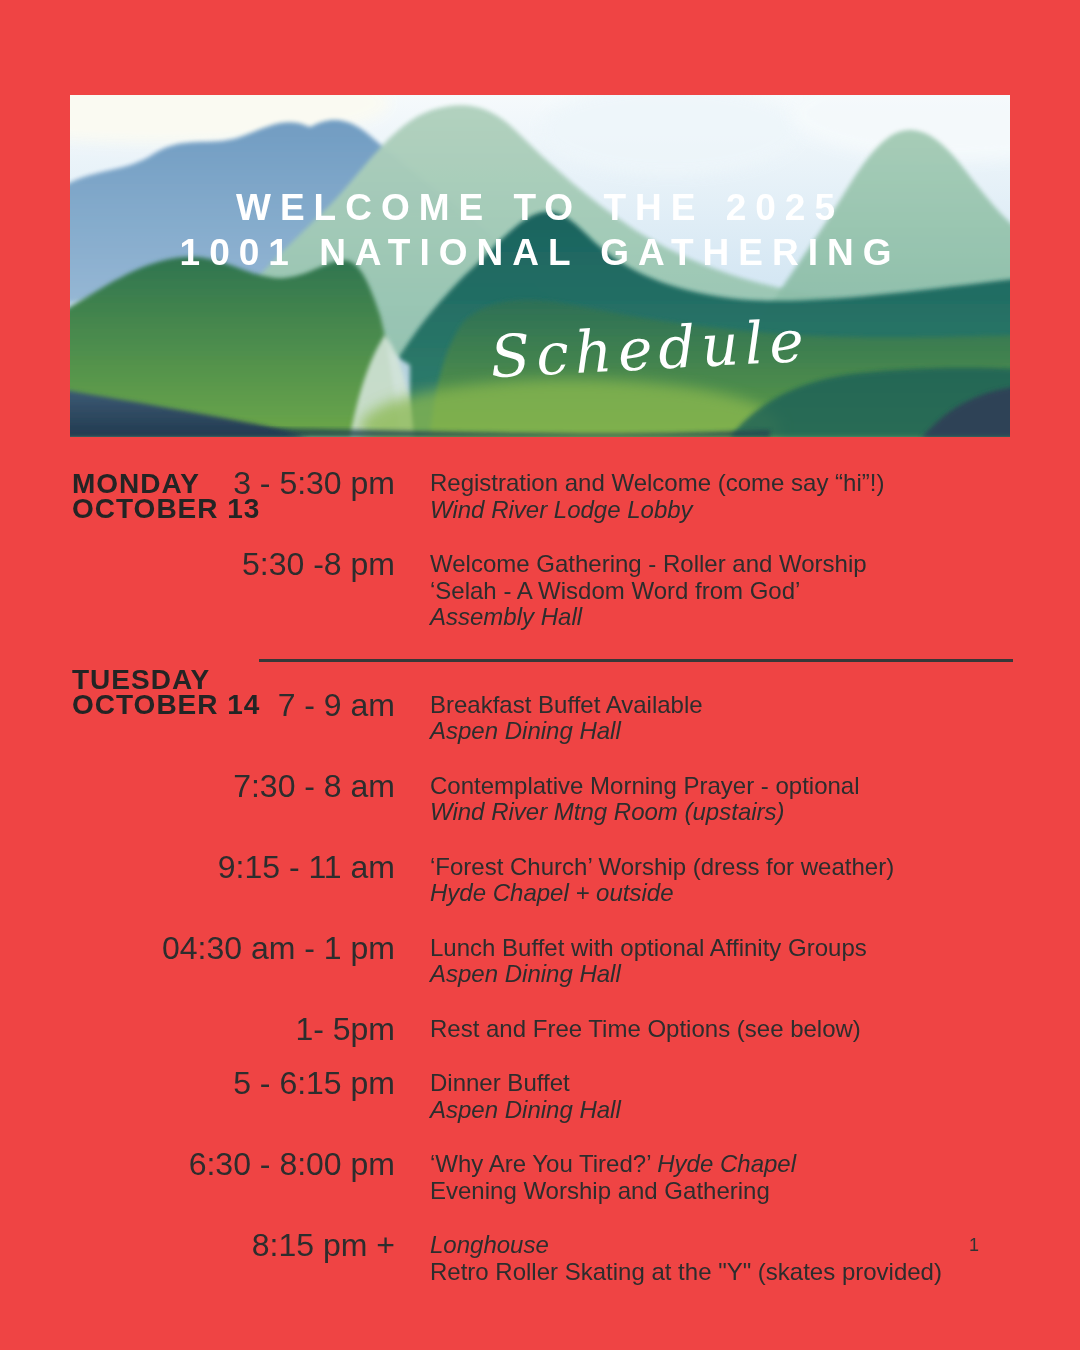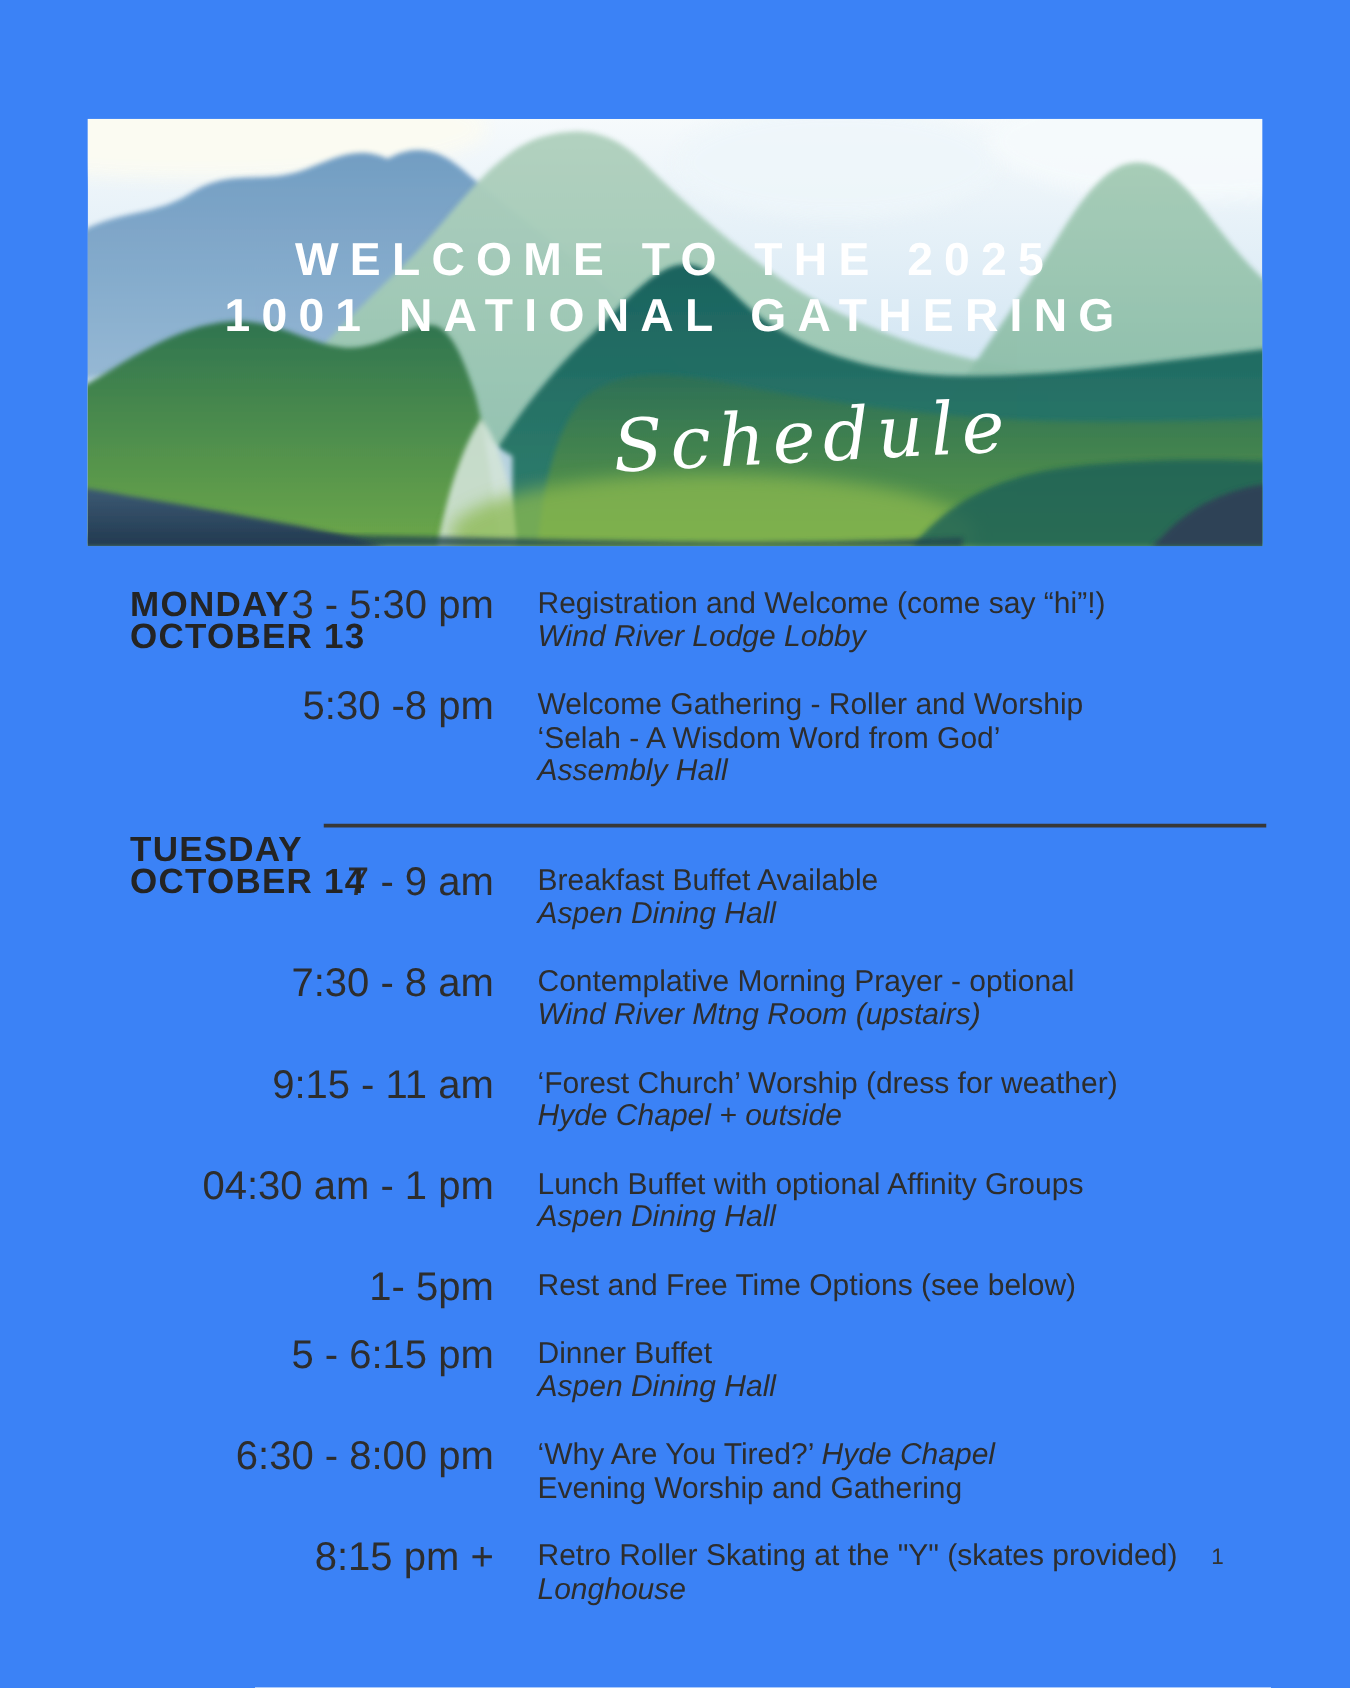--- a/index.html
+++ b/index.html
@@ -1,17 +1,17 @@
 <!DOCTYPE html>
 <html><head>
 <meta charset="utf-8">
 <style>
   html,body { margin:0; padding:0; background:#ffffff; }
   .page {
-    position:relative; width:1080px; height:1350px; background:#3b82f6;
+    position:relative; width:1080px; height:1350px; background:#ef4444;
     font-family:"Liberation Sans", sans-serif; overflow:hidden;
     color:#2d2d2d;
   }
 
   
   .hero { position:absolute; left:70px; top:95px; width:940px; height:342px; overflow:hidden; }
   .hero svg { position:absolute; left:0; top:0; width:100%; height:100%; display:block; }
   .hero-text { position:absolute; left:0; right:0; top:90px; text-align:center; }
   .hero-title {
     color:#ffffff; font-size:37px; font-weight:800; line-height:45px;
@@ -20,21 +20,21 @@
   .hero-script {
     position:absolute; left:230px; width:700px; top:222px; text-align:center;
     color:#ffffff; font-family:"DejaVu Serif", serif; font-style:italic;
     font-size:58px; line-height:64px; transform:rotate(-3deg); font-weight:400;
     letter-spacing:6px;
   }
 
   
   .schedule { position:absolute; left:72px; top:470px; width:941px; }
   .day-block { position:relative; }
-  .day-label { position:absolute; left:0; width:200px; color:#242424;margin-left:32px; }
+  .day-label { position:absolute; left:0; width:200px; color:#242424; }
   .day-name, .day-date { font-size:28px; font-weight:700; line-height:25px; letter-spacing:1px; }
   .events { }
   .event-row { display:grid; grid-template-columns:323px 35px 1fr; margin-bottom:28px; }
   .event-time { text-align:right; font-size:32px; line-height:26.5px; color:#2d2d2d; white-space:nowrap; }
   .event-gap { }
   .event-desc { font-size:24px; line-height:26.5px; color:#2d2d2d; }
   .desc-line { white-space:nowrap; }
   .it { font-style:italic; }
   .divider { height:3px; background:#383838; margin-left:187px; width:754px; }
 
@@ -223,22 +223,22 @@
             <div class="event-gap"></div>
             <div class="event-desc">
               <div class="desc-line"><span>‘Why Are You Tired?’ </span><span class="it">Hyde Chapel</span></div>
               <div class="desc-line"><span>Evening Worship and Gathering</span></div>
             </div>
           </div>
           <div class="event-row">
             <div class="event-time">8:15 pm +</div>
             <div class="event-gap"></div>
             <div class="event-desc">
+              <div class="desc-line"><span class="it">Longhouse</span></div>
               <div class="desc-line"><span>Retro Roller Skating at the "Y" (skates provided)</span></div>
-              <div class="desc-line"><span class="it">Longhouse</span></div>
             </div>
           </div>
         </div>
       </section>
     </div>
 
   <div class="page-number">1</div>
 </div>
 
 </body></html>

